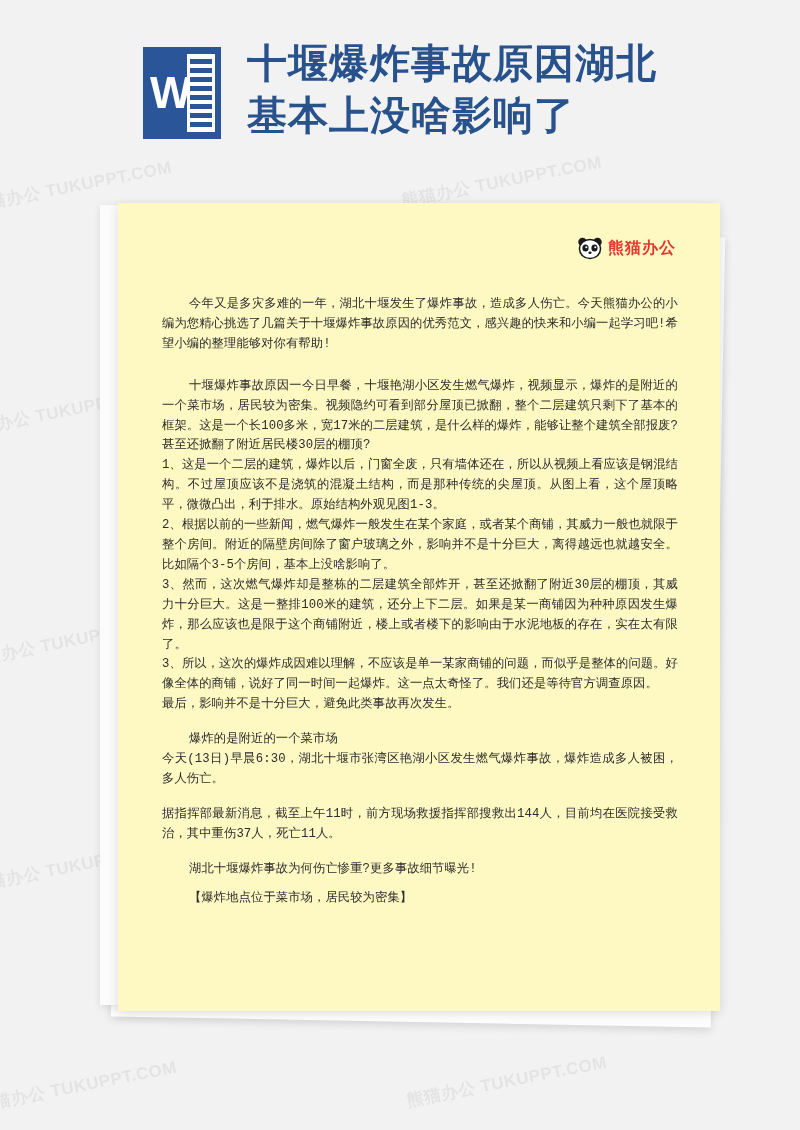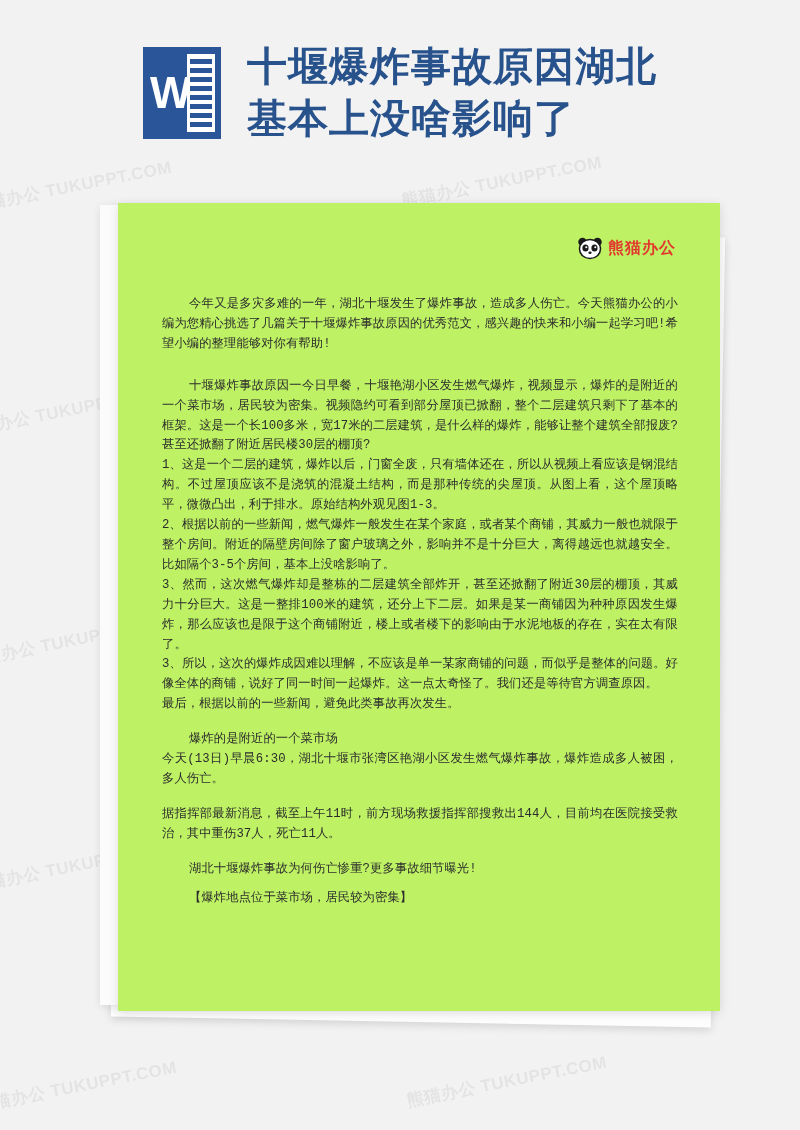--- a/index.html
+++ b/index.html
@@ -50,21 +50,21 @@
     position:absolute; right:6px; top:7px;
     width:28px; height:78px; background:#ffffff;
   }
   .word-icon .wi-doc i{
     display:block; height:5px; background:#2a5699; margin:4px 3px 0 3px;
   }
   .word-icon .wi-doc i:first-child{ margin-top:5px; }
 
   .hdr-title{
     color:#28528c;
-    font-family:Liberation Serif, serif;
+    font-family:Liberation Mono, monospace;
     font-weight:700;
     font-size:40px;
     line-height:1.28;
     letter-spacing:1px;
     text-align:left;
   }
   .hdr-title div{ white-space:nowrap; }
 
   .sheet-tilt{
     position:absolute; left:118px; top:232px;
@@ -77,21 +77,21 @@
     position:absolute; left:100px; top:205px;
     width:600px; height:800px;
     background:#fbfbfb;
     box-shadow:0 2px 8px rgba(0,0,0,.10);
   }
 
   
   .page{
     position:absolute; left:118px; top:203px;
     width:602px; height:808px;
-    background:#bef264;
+    background:#fef9c3;
     z-index:2;
     box-shadow:0 2px 10px rgba(0,0,0,.12);
     padding:28px 42px 0 44px;
   }
 
   .logo-row{ display:flex; justify-content:flex-end; align-items:center; height:34px; padding-right:2px;}
   .panda-logo{ display:flex; align-items:center; gap:5px; }
   .panda-mark{ width:26px; height:24px; flex:0 0 auto; }
   .panda-text{
     font-family:"Liberation Sans", sans-serif;
@@ -188,21 +188,21 @@
     <p class="indent">今年又是多灾多难的一年，湖北十堰发生了爆炸事故，造成多人伤亡。今天熊猫办公的小编为您精心挑选了几篇关于十堰爆炸事故原因的优秀范文，感兴趣的快来和小编一起学习吧!希望小编的整理能够对你有帮助!</p>
 
     <div class="gap-lg"></div>
 
     <p class="indent">十堰爆炸事故原因一今日早餐，十堰艳湖小区发生燃气爆炸，视频显示，爆炸的是附近的一个菜市场，居民较为密集。视频隐约可看到部分屋顶已掀翻，整个二层建筑只剩下了基本的框架。这是一个长100多米，宽17米的二层建筑，是什么样的爆炸，能够让整个建筑全部报废?甚至还掀翻了附近居民楼30层的棚顶?</p>
 
     <p>1、这是一个二层的建筑，爆炸以后，门窗全废，只有墙体还在，所以从视频上看应该是钢混结构。不过屋顶应该不是浇筑的混凝土结构，而是那种传统的尖屋顶。从图上看，这个屋顶略平，微微凸出，利于排水。原始结构外观见图1-3。</p>
     <p>2、根据以前的一些新闻，燃气爆炸一般发生在某个家庭，或者某个商铺，其威力一般也就限于整个房间。附近的隔壁房间除了窗户玻璃之外，影响并不是十分巨大，离得越远也就越安全。比如隔个3-5个房间，基本上没啥影响了。</p>
     <p>3、然而，这次燃气爆炸却是整栋的二层建筑全部炸开，甚至还掀翻了附近30层的棚顶，其威力十分巨大。这是一整排100米的建筑，还分上下二层。如果是某一商铺因为种种原因发生爆炸，那么应该也是限于这个商铺附近，楼上或者楼下的影响由于水泥地板的存在，实在太有限了。</p>
     <p>3、所以，这次的爆炸成因难以理解，不应该是单一某家商铺的问题，而似乎是整体的问题。好像全体的商铺，说好了同一时间一起爆炸。这一点太奇怪了。我们还是等待官方调查原因。</p>
-    <p>最后，根据以前的一些新闻，避免此类事故再次发生。</p>
+    <p>最后，影响并不是十分巨大，避免此类事故再次发生。</p>
 
     <div class="gap-md"></div>
 
     <p class="indent">爆炸的是附近的一个菜市场</p>
     <p>今天(13日)早晨6:30，湖北十堰市张湾区艳湖小区发生燃气爆炸事故，爆炸造成多人被困，多人伤亡。</p>
 
     <div class="gap-md"></div>
 
     <p>据指挥部最新消息，截至上午11时，前方现场救援指挥部搜救出144人，目前均在医院接受救治，其中重伤37人，死亡11人。</p>
 

